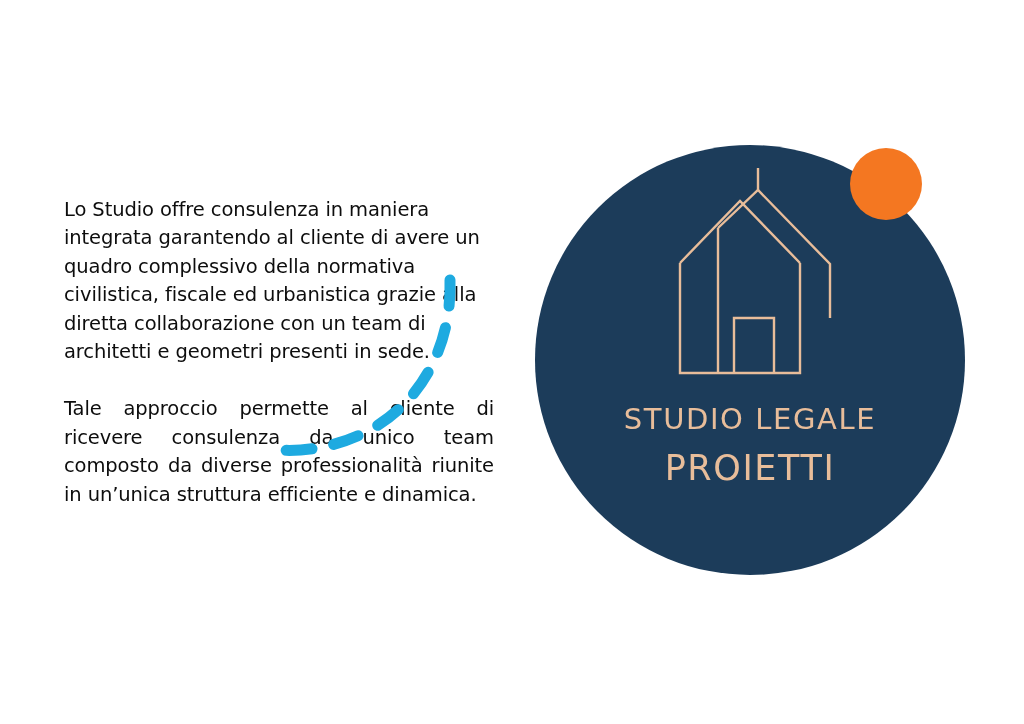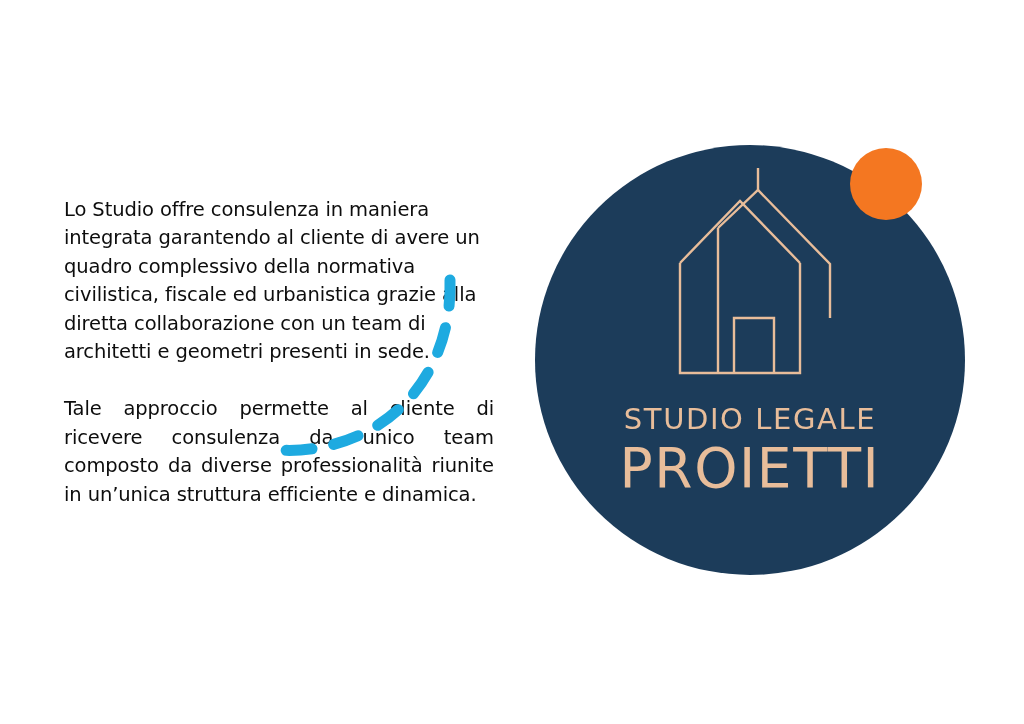--- a/index.html
+++ b/index.html
@@ -98,21 +98,21 @@
 
   .logo-text .line1 {
     font-size: 29px;
     letter-spacing: 1.6px;
     line-height: 42px;
     display: block;
     text-align: center;
   }
 
   .logo-text .line2 {
-    font-size: 55px;
+    font-size: 35px;
     letter-spacing: 1.6px;
     line-height: 56px;
     display: block;
   }
 
   .dashes {
     position: absolute;
     left: 238px;
     top: 272px;
     width: 230px;

